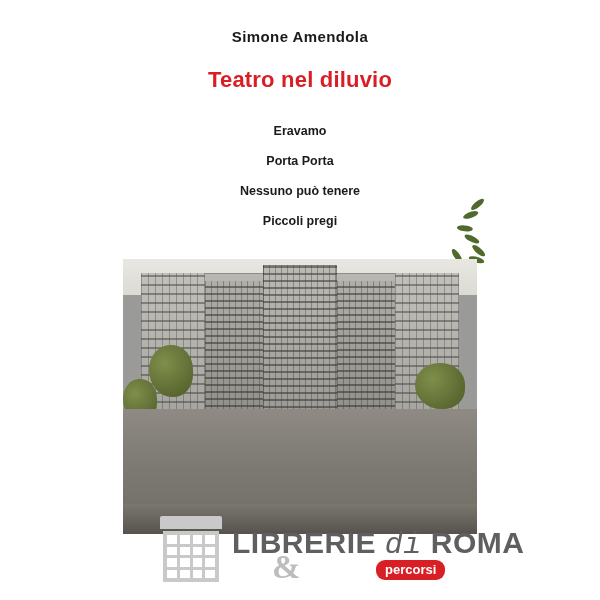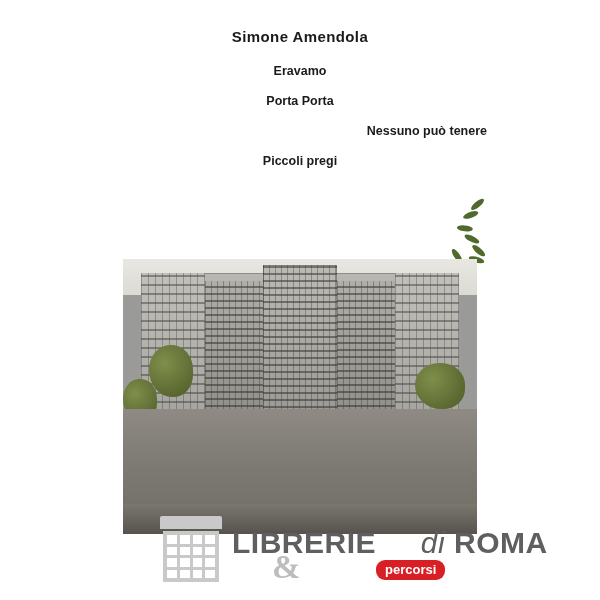--- a/index.html
+++ b/index.html
@@ -44,33 +44,32 @@
   .title {
     text-align: center;
     font-size: 22px;
     font-weight: bold;
     color: #d81f26;
     letter-spacing: 0.2px;
     margin-top: 22px;
   }
 
   .plays {
-    margin-top: 20px;
+    margin-top: 32px;
     text-align: center;
     color: #1a1a1a;
     font-size: 12.5px;
     font-weight: bold;
     line-height: 1.05;
   }
   .play {
     margin-bottom: 17px;
   }
   .play.tight {
     margin-bottom: 17px;
-    text-align: right;
   }
   .play .line2 {
     display: block;
     margin-top: 2px;
   }
 
   
   .photo {
     position: absolute;
     left: 10px;
@@ -231,25 +230,24 @@
   .logo-text {
     position: absolute;
     left: 232px;
     top: 18px;
     font-size: 30px;
     color: #5f5f5f;
     letter-spacing: 0.5px;
     font-weight: bold;
   }
   .logo-text .di {
-    font-family: Liberation Sans, sans-serif;
+    font-family: Liberation Mono, monospace;
     font-style: italic;
     font-weight: normal;
     color: #5f5f5f;
-    margin-left: 36px;
   }
   .logo-badge {
     position: absolute;
     left: 376px;
     top: 52px;
     background: #d81f26;
     color: #ffffff;
     font-size: 13px;
     font-weight: bold;
     padding: 2px 9px 3px 9px;
@@ -258,20 +256,21 @@
 </style>
 </head>
 <body>
 
 <div class="page">
 
   <div class="cover">
 
     <div class="author">Simone Amendola</div>
 
+    <div class="title">Teatro nel diluvio</div>
 
     <div class="plays">
       <div class="play">
         <span>Eravamo</span>
       </div>
       <div class="play">
         <span>Porta Porta</span>
       </div>
       <div class="play tight">
         <span>Nessuno può tenere</span>

